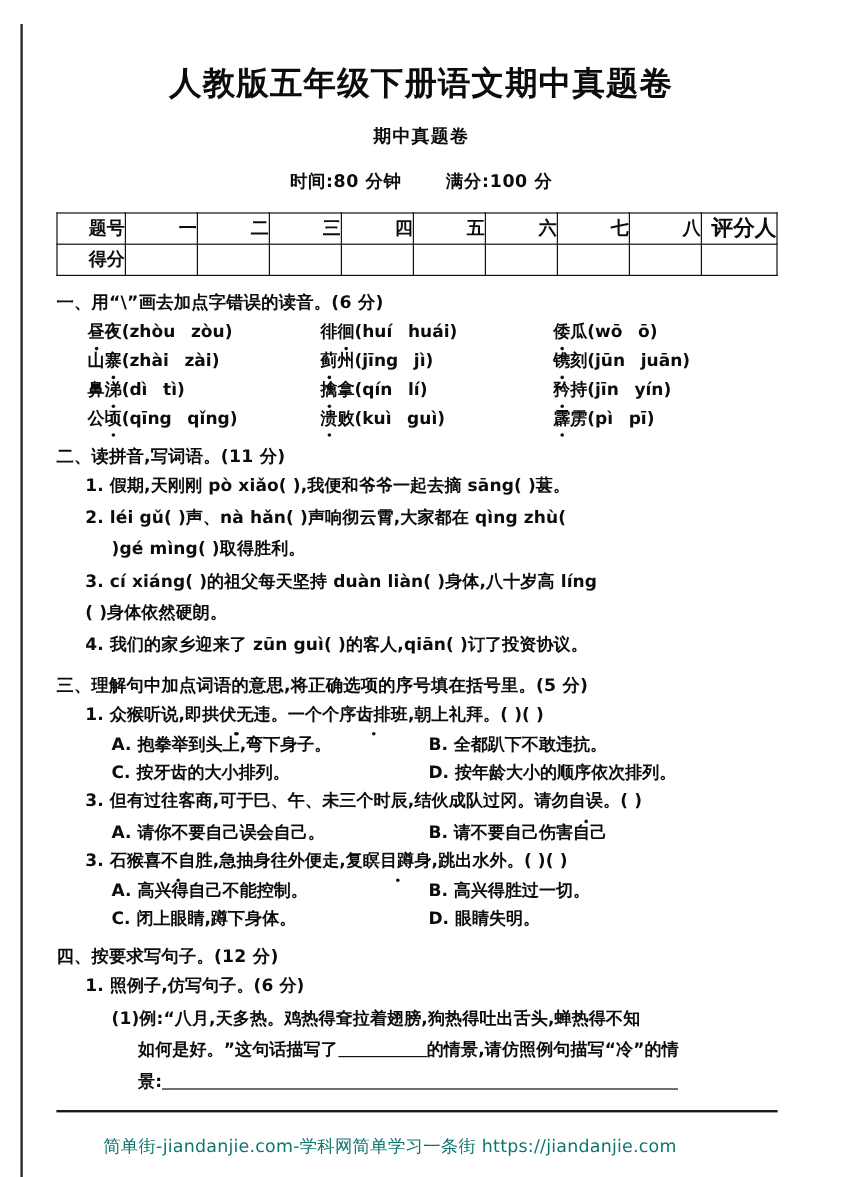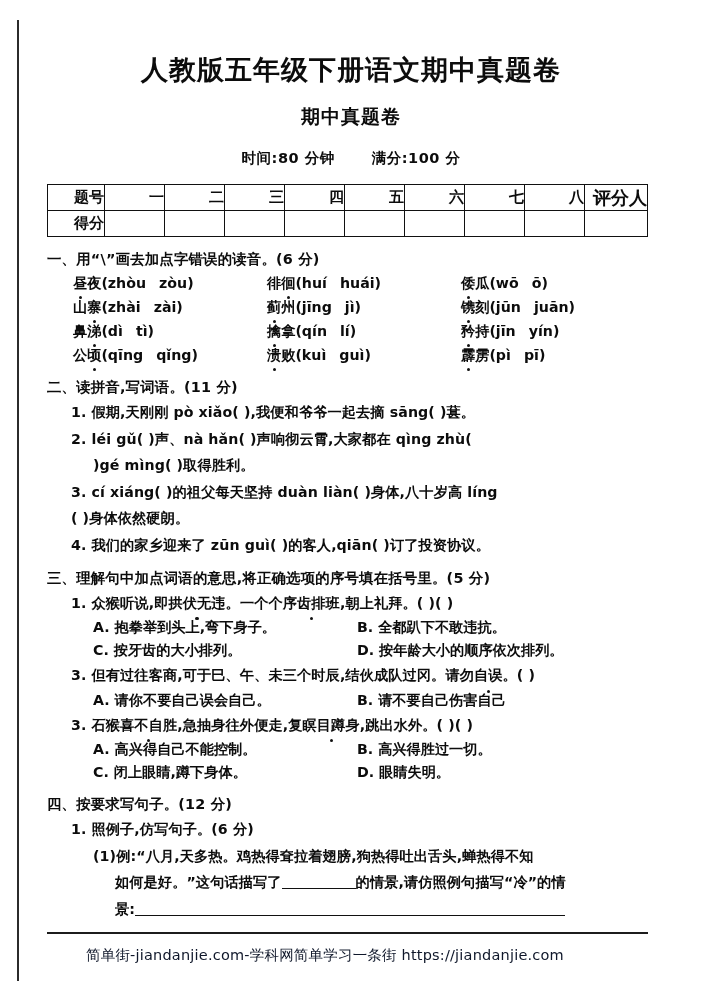--- a/index.html
+++ b/index.html
@@ -47,21 +47,21 @@
     text-align: center;
     font-size: 27px;
     font-weight: bold;
     letter-spacing: 1px;
     margin-top: 38px;
     line-height: 1.2;
     font-family: "DejaVu Sans", sans-serif;
   }
   .doc-subtitle {
     text-align: center;
-    font-size: 19px;
+    font-size: 15px;
     font-weight: bold;
     margin-top: 18px;
     letter-spacing: 1px;
   }
   .meta-line {
     text-align: center;
     font-size: 14.5px;
     font-weight: bold;
     margin-top: 19px;
     letter-spacing: 0.5px;
@@ -159,21 +159,21 @@
     background: #1c1c1c;
     margin-top: 12px;
   }
 
   
   .footer {
     position: absolute;
     left: 86px;
     top: 930px;
     font-size: 14.5px;
-    color: #0f172a;
+    color: #0f766e;
     letter-spacing: 0.2px;
     font-family: "DejaVu Sans", sans-serif;
     white-space: nowrap;
   }
 </style>
 </head>
 <body>
 
 <div class="page">
   <div class="scan-edge"></div>

